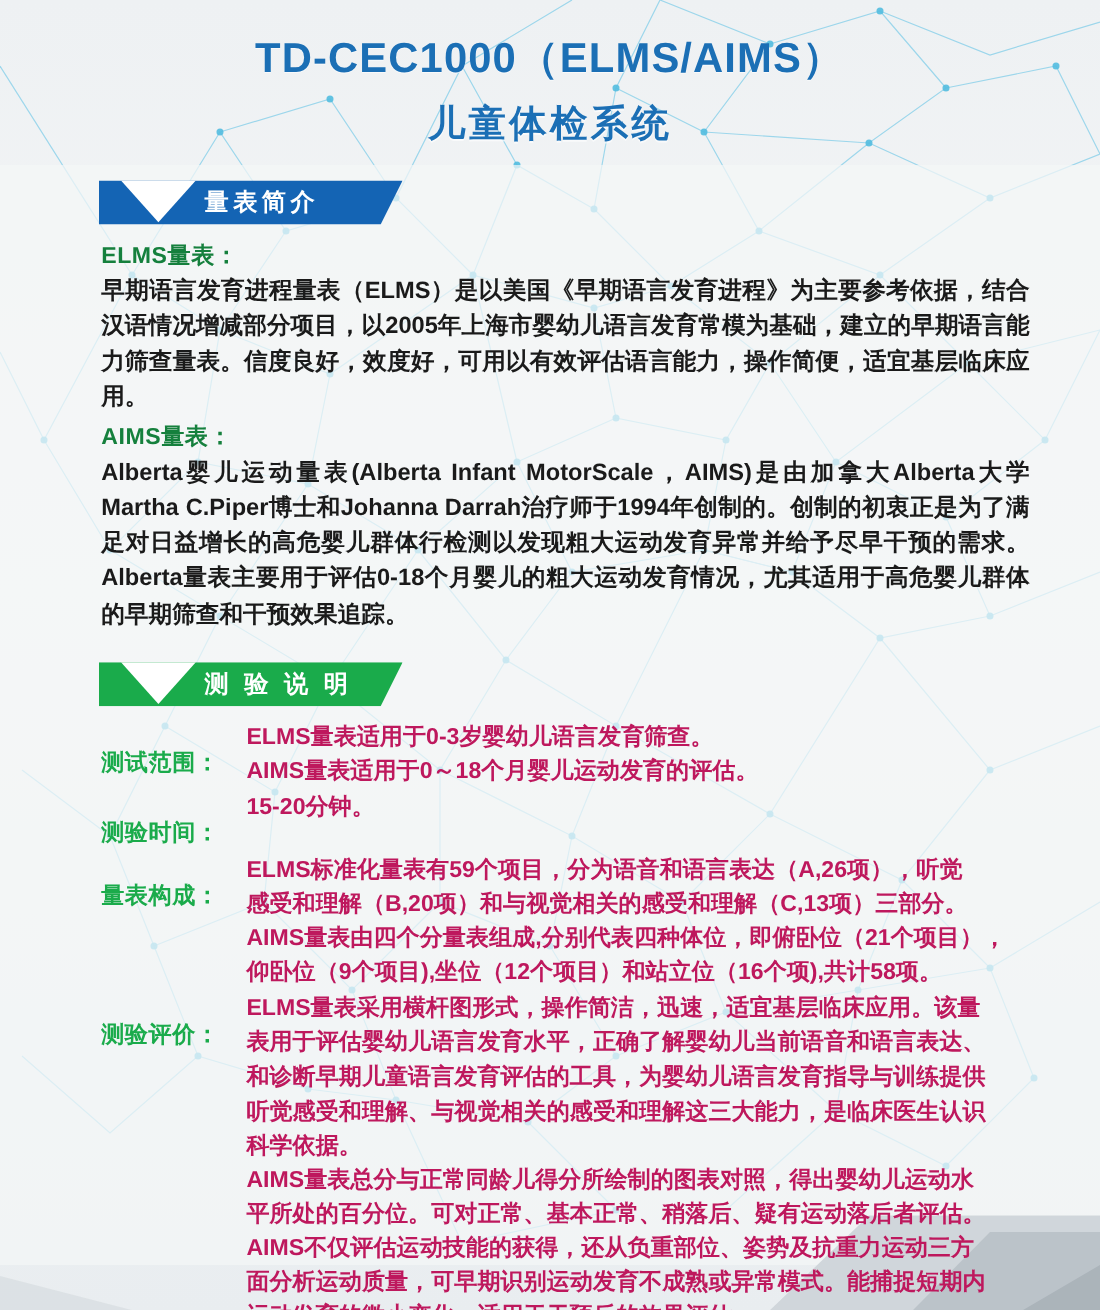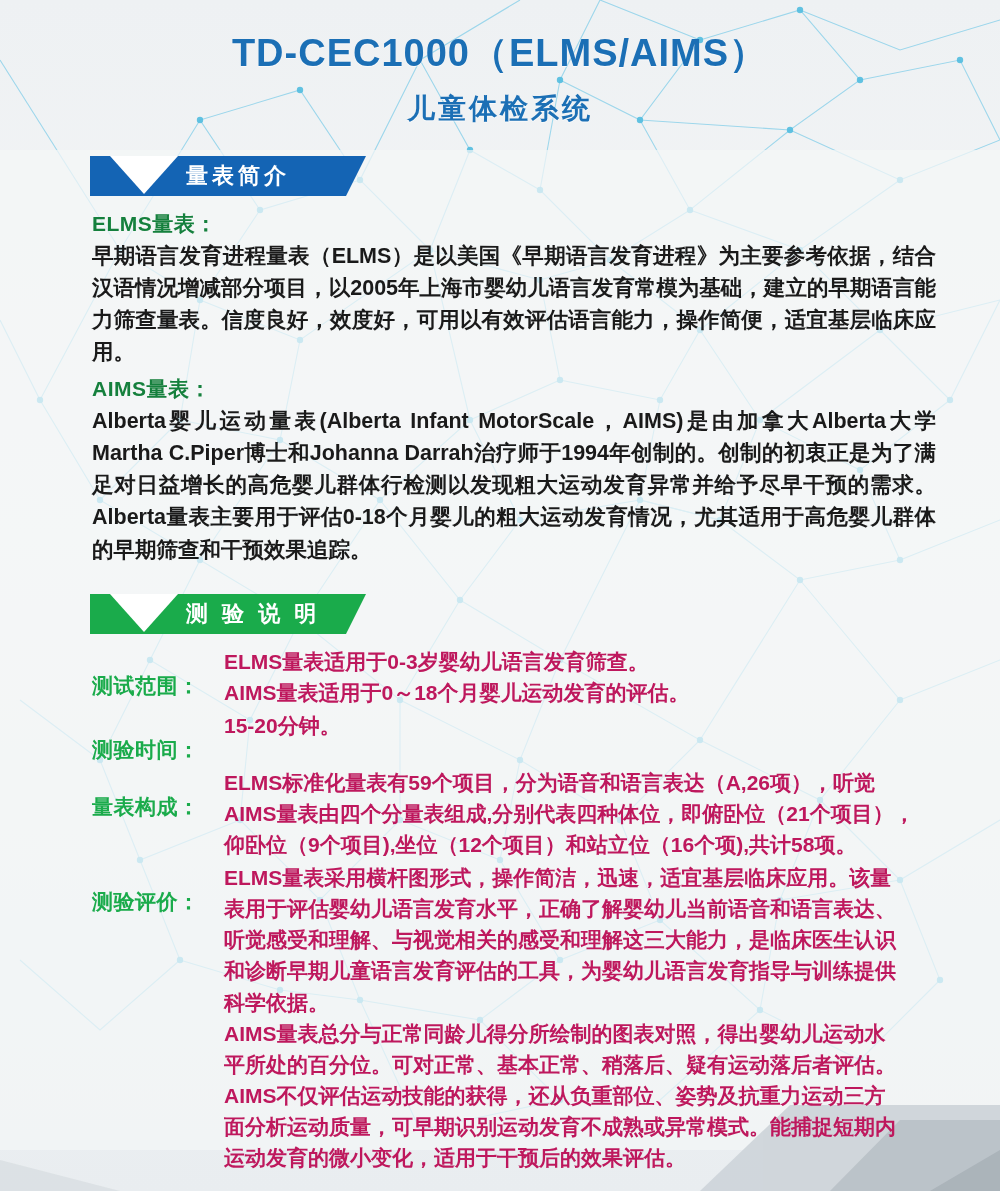--- a/index.html
+++ b/index.html
@@ -34,21 +34,21 @@
     font-size: 38px;
     font-weight: bold;
     letter-spacing: 1px;
     padding-top: 30px;
     line-height: 1.25;
     text-shadow: 0 1px 0 rgba(255,255,255,0.6);
   }
   .title-sub {
     text-align: center;
     color: #1b6fb5;
-    font-size: 28px;
+    font-size: 34px;
     font-weight: bold;
     letter-spacing: 3px;
     padding-top: 12px;
     text-shadow: 0 1px 0 rgba(255,255,255,0.6);
   }
 
   
   .banner {
     position: relative;
     height: 40px;
@@ -328,32 +328,33 @@
       <div class="key">测验时间：</div>
       <div class="val">
         <span class="ln">15-20分钟。</span>
       </div>
     </div>
 
     <div class="row">
       <div class="key">量表构成：</div>
       <div class="val">
         <span class="ln">ELMS标准化量表有59个项目，分为语音和语言表达（A,26项），听觉</span>
+        <span class="ln">感受和理解（B,20项）和与视觉相关的感受和理解（C,13项）三部分。</span>
         <span class="ln"> AIMS量表由四个分量表组成,分别代表四种体位，即俯卧位（21个项目），</span>
         <span class="ln">仰卧位（9个项目),坐位（12个项目）和站立位（16个项),共计58项。</span>
       </div>
     </div>
 
     <div class="row">
       <div class="key">测验评价：</div>
       <div class="val">
         <span class="ln">ELMS量表采用横杆图形式，操作简洁，迅速，适宜基层临床应用。该量</span>
         <span class="ln">表用于评估婴幼儿语言发育水平，正确了解婴幼儿当前语音和语言表达、</span>
+        <span class="ln">和诊断早期儿童语言发育评估的工具，为婴幼儿语言发育指导与训练提供</span>
         <span class="ln">听觉感受和理解、与视觉相关的感受和理解这三大能力，是临床医生认识</span>
-        <span class="ln">和诊断早期儿童语言发育评估的工具，为婴幼儿语言发育指导与训练提供</span>
         <span class="ln">科学依据。</span>
         <span class="ln">AIMS量表总分与正常同龄儿得分所绘制的图表对照，得出婴幼儿运动水</span>
         <span class="ln">平所处的百分位。可对正常、基本正常、稍落后、疑有运动落后者评估。</span>
         <span class="ln">AIMS不仅评估运动技能的获得，还从负重部位、姿势及抗重力运动三方</span>
         <span class="ln">面分析运动质量，可早期识别运动发育不成熟或异常模式。能捕捉短期内</span>
         <span class="ln">运动发育的微小变化，适用于干预后的效果评估。</span>
       </div>
     </div>
 
   </div>

